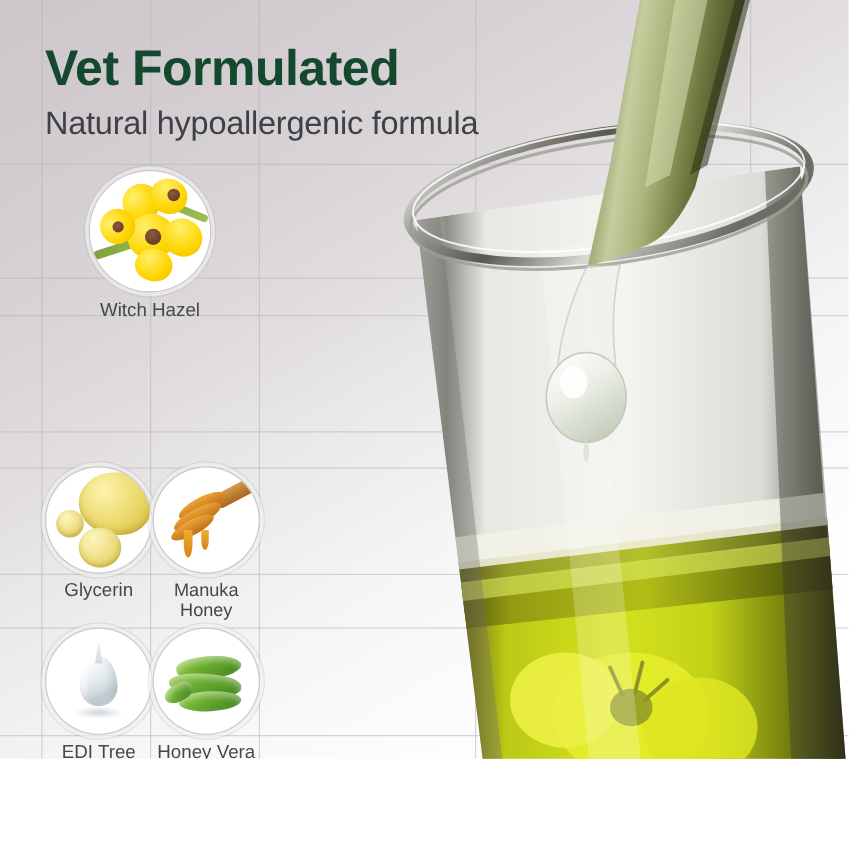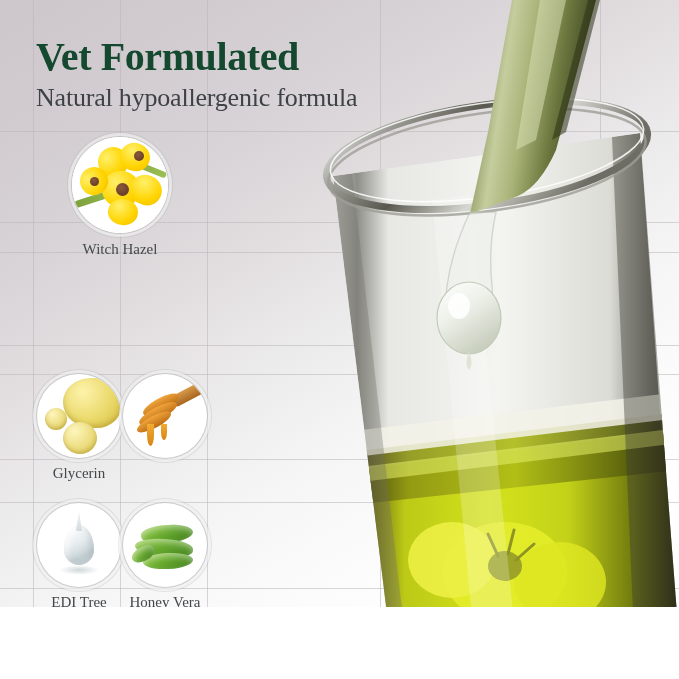--- a/index.html
+++ b/index.html
@@ -14,21 +14,20 @@
       linear-gradient(150deg,
         #cdc6cb 0%,
         #d2ccd0 14%,
         #d8d3d6 27%,
         #e2dee0 40%,
         #ecebec 52%,
         #f5f5f5 64%,
         #fbfbfb 76%,
         #ffffff 88%,
         #ffffff 100%);
-    font-family: Liberation Serif, serif;
   }
 
   
   .grid{position:absolute;inset:0;pointer-events:none;}
   .gl{position:absolute;background:#b9b4b8;opacity:.55;}
   .gl.v{width:1px;top:0;bottom:0;}
   .gl.h{height:1px;left:0;right:0;}
 
   
   .title{
@@ -259,20 +258,22 @@
 
   <div class="ing" style="left:123px;top:374px">
     <div class="circ" style="width:84px;height:84px">
       <div class="dipper" style="left:48px;top:14px;width:36px;height:12px"></div>
       <div class="dring" style="left:18px;top:24px;width:40px;height:13px"></div>
       <div class="dring" style="left:14px;top:33px;width:42px;height:13px"></div>
       <div class="dring" style="left:12px;top:42px;width:38px;height:12px"></div>
       <div class="hdrip" style="left:24px;top:50px;width:7px;height:22px"></div>
       <div class="hdrip" style="left:38px;top:50px;width:6px;height:16px"></div>
     </div>
+    <div class="lbl sm" style="top:91px;width:84px">Manuka
+Honey</div>
   </div>
 
   <div class="ing" style="left:37px;top:503px">
     <div class="circ" style="width:84px;height:84px">
       <div class="wdrop" style="left:27px;top:22px;width:30px;height:40px"></div>
       <div class="wtip" style="left:39px;top:8px;width:6px;height:20px;clip-path:polygon(50% 0,100% 100%,0 100%)"></div>
       <div class="wshadow" style="left:22px;top:62px;width:40px;height:10px"></div>
     </div>
     <div class="lbl" style="top:91px;width:84px">EDI Tree</div>
   </div>

